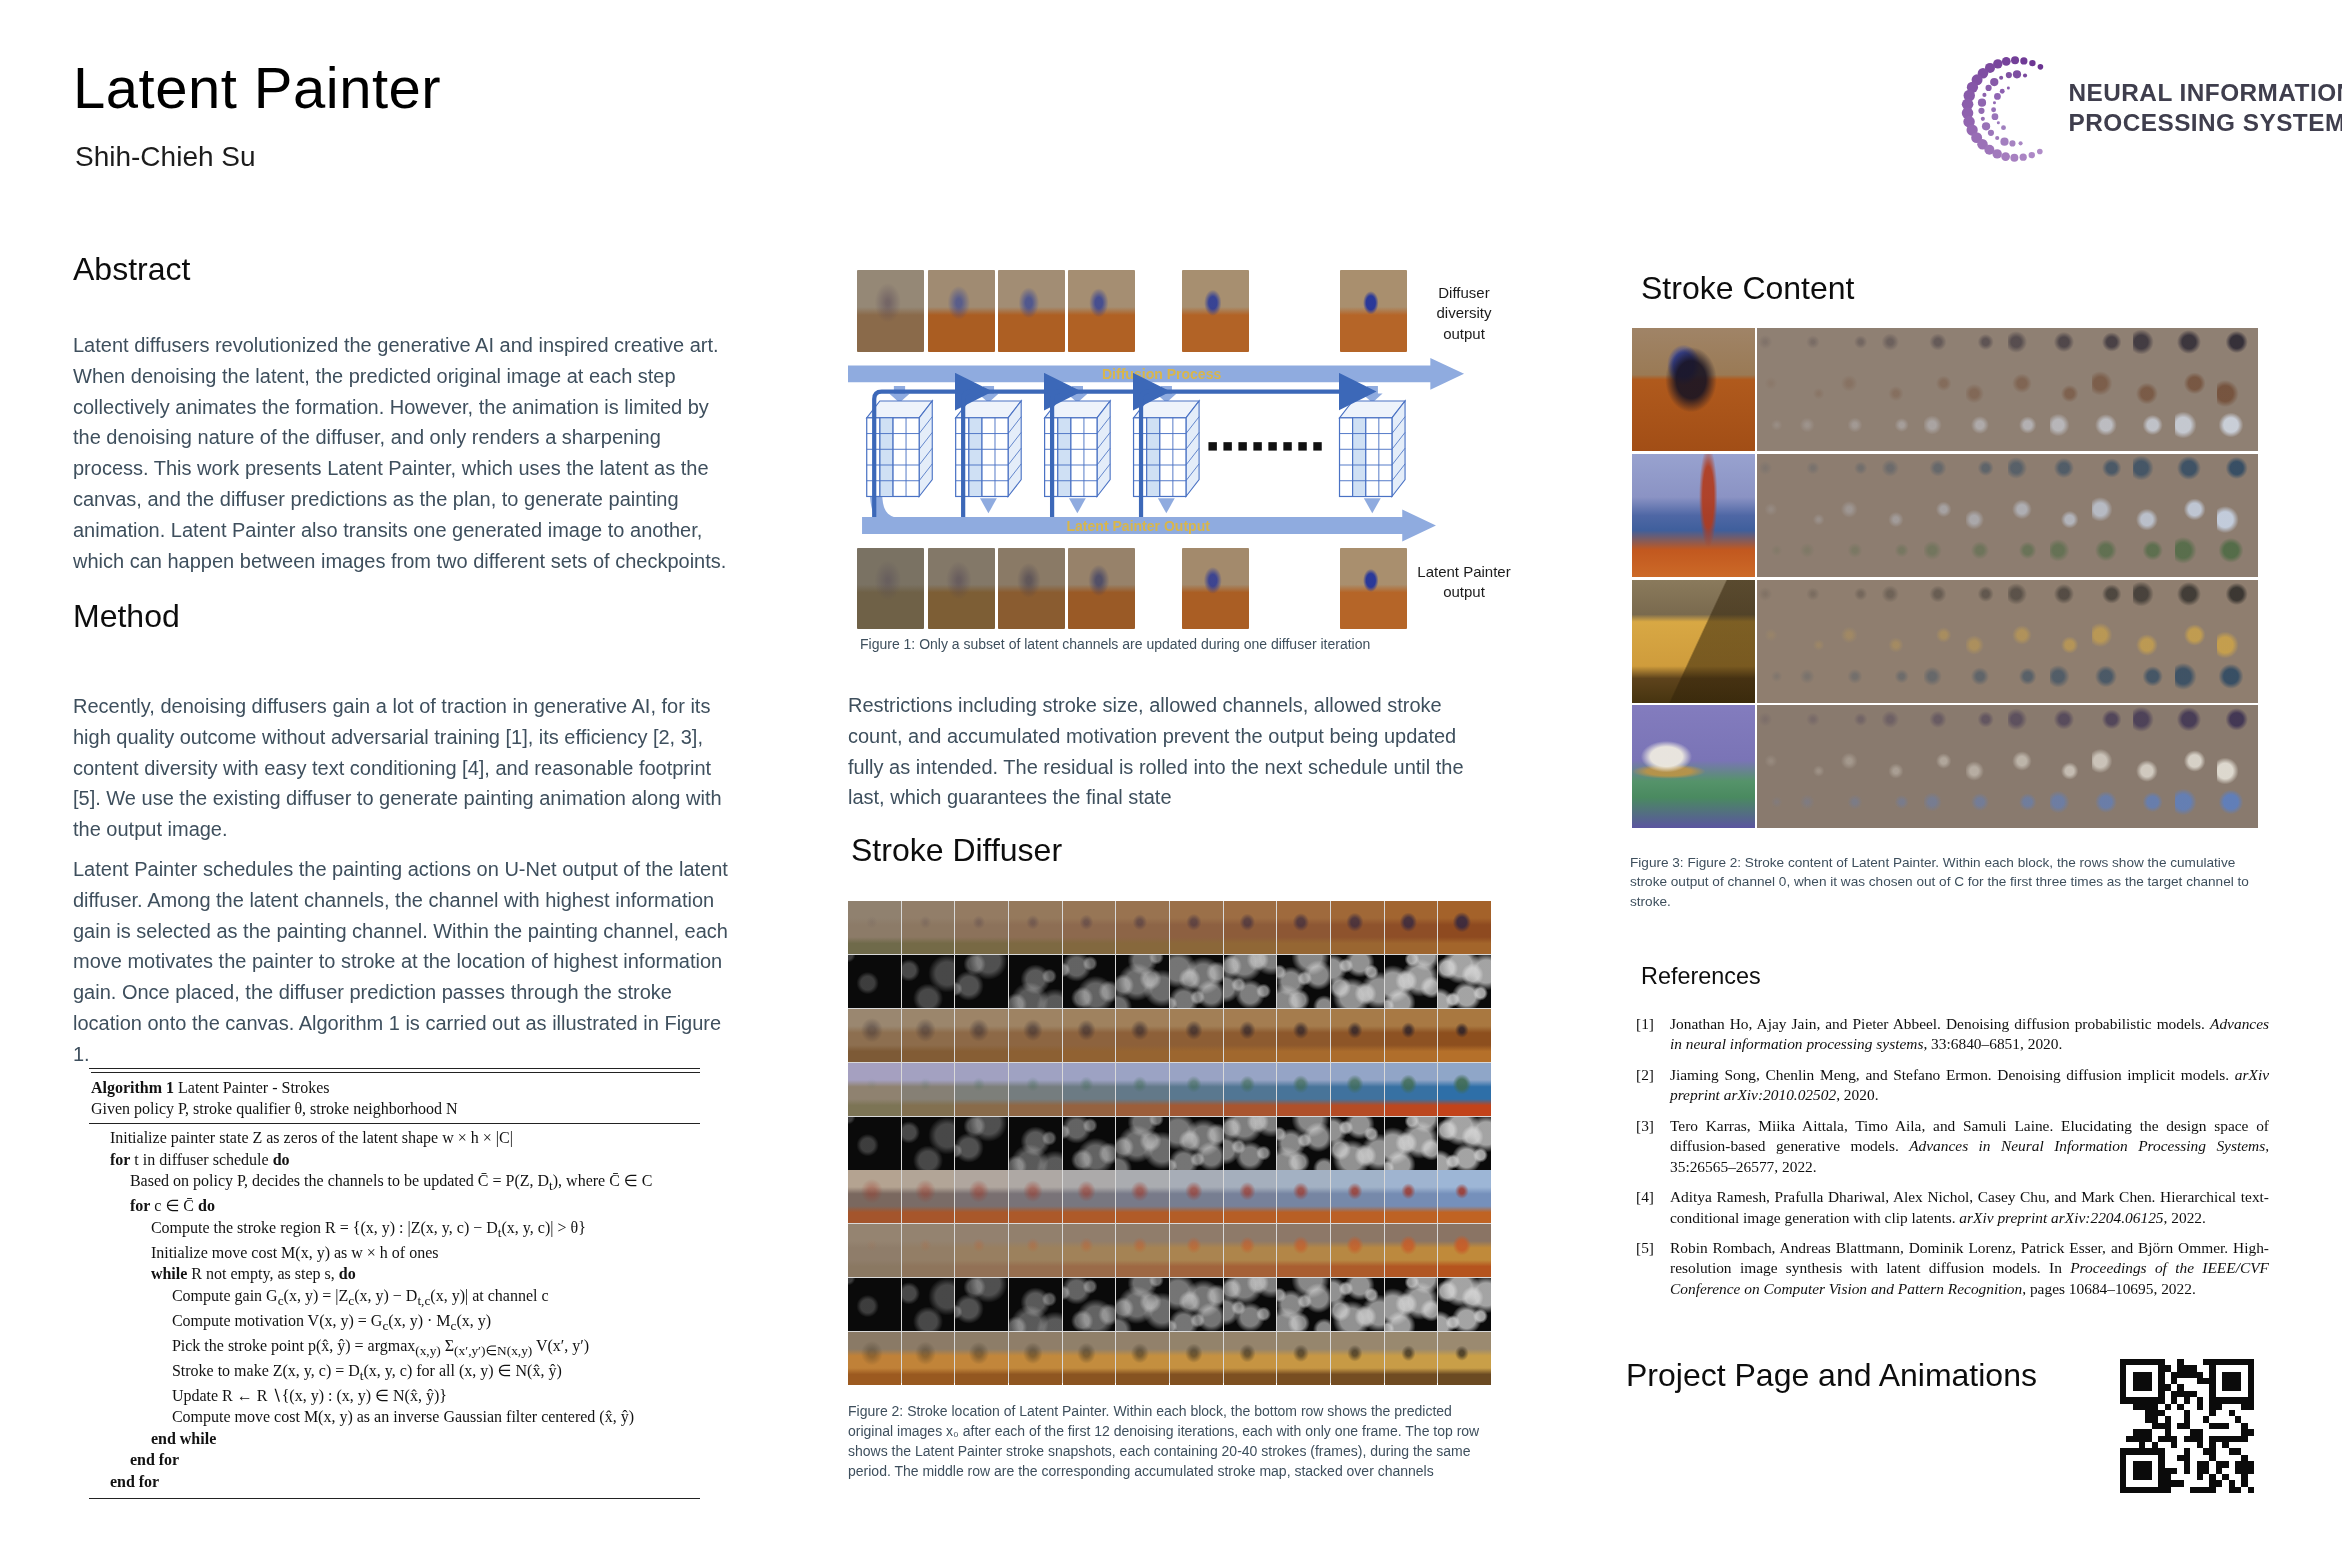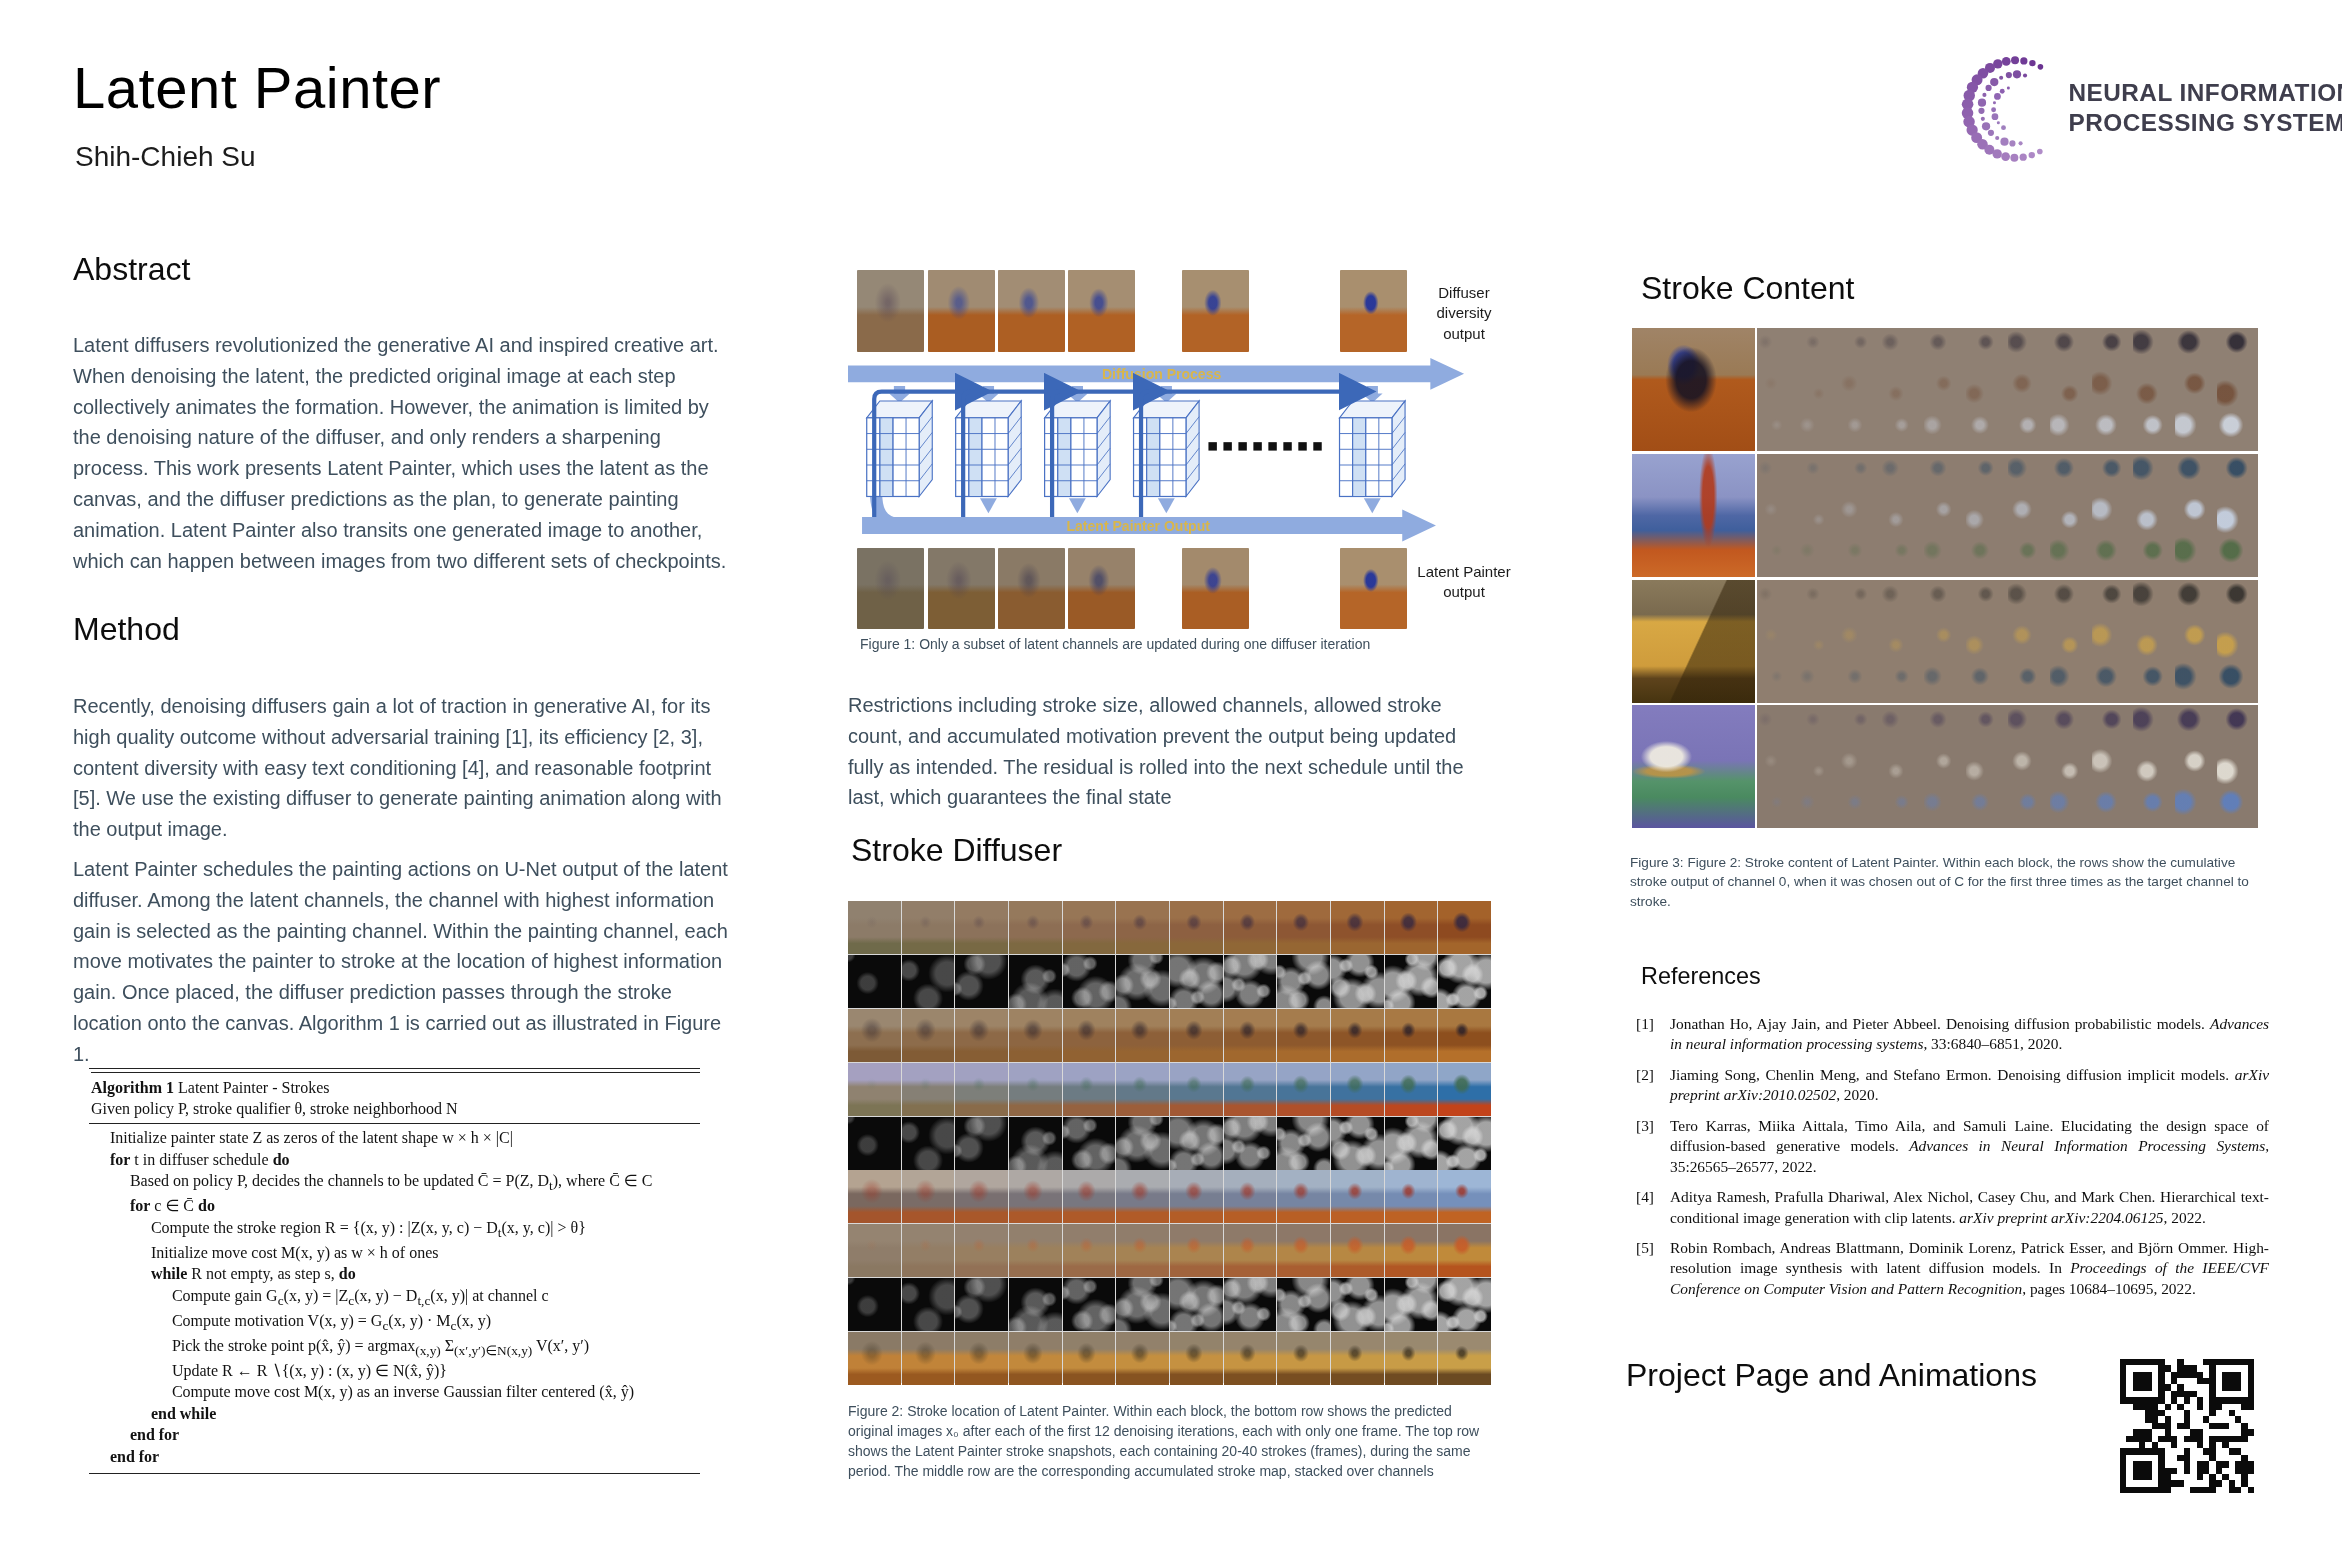--- a/index.html
+++ b/index.html
@@ -91,21 +91,21 @@
           <circle cx="48.57937031670207" cy="99.89690174132099" r="2.6" fill="rgb(159,127,190)"></circle>
         </g>
       <text x="118" y="72" font-size="26" font-weight="bold" letter-spacing="0.5" fill="#3f3e4d">NEURAL INFORMATION</text>
       <text x="118" y="104" font-size="26" font-weight="bold" letter-spacing="0.5" fill="#3f3e4d">PROCESSING SYSTEMS</text>
     </svg>
   </div>
 
   <div class="abs h2" style="left:73px;top:251px;">Abstract</div>
   <div class="abs body-text" style="left:73px;top:330px;width:665px;">Latent diffusers revolutionized the generative AI and inspired creative art. When denoising the latent, the predicted original image at each step collectively animates the formation. However, the animation is limited by the denoising nature of the diffuser, and only renders a sharpening process. This work presents Latent Painter, which uses the latent as the canvas, and the diffuser predictions as the plan, to generate painting animation. Latent Painter also transits one generated image to another, which can happen between images from two different sets of checkpoints.</div>
 
-  <div class="abs h2" style="left:73px;top:611px;">Method</div>
+  <div class="abs h2" style="left:73px;top:598px;">Method</div>
   <div class="abs body-text" style="left:73px;top:691px;width:667px;">Recently, denoising diffusers gain a lot of traction in generative AI, for its high quality outcome without adversarial training [1], its efficiency [2, 3], content diversity with easy text conditioning [4], and reasonable footprint [5]. We use  the existing diffuser to generate painting animation along with the output image.</div>
   <div class="abs body-text" style="left:73px;top:854px;width:667px;">Latent Painter schedules the painting actions on U-Net output of the latent diffuser. Among the latent channels, the channel with highest information gain is selected as the painting channel. Within the painting channel, each move motivates the painter to stroke at the location of highest information gain. Once placed, the diffuser prediction passes through the stroke location onto the canvas. Algorithm 1 is carried out as illustrated in Figure 1.</div>
 
   <div class="abs algo" style="left:89px;top:1068px;width:611px;">
     <div class="algo-head">
       <div class="inner" id="algo-head-lines">
           <div class="algo-line"><b>Algorithm 1</b> Latent Painter - Strokes</div>
           <div class="algo-line">Given policy P, stroke qualifier θ, stroke neighborhood N</div>
         </div>
     </div>
@@ -113,20 +113,21 @@
         <div class="algo-line" style="padding-left: 19px;">Initialize painter state Z as zeros of the latent shape w × h × |C|</div>
         <div class="algo-line" style="padding-left: 19px;"><b>for</b> t in diffuser schedule <b>do</b></div>
         <div class="algo-line" style="padding-left: 39px;">Based on policy P, decides the channels to be updated C̄ = P(Z, D<sub>t</sub>), where C̄ ∈ C</div>
         <div class="algo-line" style="padding-left: 39px;"><b>for</b> c ∈ C̄ <b>do</b></div>
         <div class="algo-line" style="padding-left: 60px;">Compute the stroke region R = {(x, y) : |Z(x, y, c) − D<sub>t</sub>(x, y, c)| &gt; θ}</div>
         <div class="algo-line" style="padding-left: 60px;">Initialize move cost M(x, y) as w × h of ones</div>
         <div class="algo-line" style="padding-left: 60px;"><b>while</b> R not empty, as step s,  <b>do</b></div>
         <div class="algo-line" style="padding-left: 81px;">Compute gain G<sub>c</sub>(x, y) = |Z<sub>c</sub>(x, y) − D<sub>t,c</sub>(x, y)| at channel c</div>
         <div class="algo-line" style="padding-left: 81px;">Compute motivation V(x, y) = G<sub>c</sub>(x, y) · M<sub>c</sub>(x, y)</div>
         <div class="algo-line" style="padding-left: 81px;">Pick the stroke point p(x̂, ŷ) = argmax<sub>(x,y)</sub> Σ<sub>(x′,y′)∈N(x,y)</sub> V(x′, y′)</div>
+        <div class="algo-line" style="padding-left: 81px;">Stroke to make Z(x, y, c) = D<sub>t</sub>(x, y, c) for all (x, y) ∈ N(x̂, ŷ)</div>
         <div class="algo-line" style="padding-left: 81px;">Update R ← R ∖{(x, y) : (x, y) ∈ N(x̂, ŷ)}</div>
         <div class="algo-line" style="padding-left: 81px;">Compute move cost M(x, y) as an inverse Gaussian filter centered (x̂, ŷ)</div>
         <div class="algo-line" style="padding-left: 60px;"><b>end while</b></div>
         <div class="algo-line" style="padding-left: 39px;"><b>end for</b></div>
         <div class="algo-line" style="padding-left: 19px;"><b>end for</b></div>
       </div>
   </div>
 
   <div class="abs" id="fig1-top-strip" style="left:848px;top:270px;width:646px;height:82px;">
       <div class="thumb" style="left: 9.4px; top: 0px; width: 67px; height: 100%; background: radial-gradient(34% 42% at 46% 40%, rgba(74, 58, 80, 0.43) 0px, rgba(74, 58, 80, 0.43) 8.1%, rgba(0, 0, 0, 0) 57.8%), linear-gradient(rgb(149, 136, 118) 0px, rgb(149, 136, 118) 45%, rgb(138, 106, 74) 55%, rgb(138, 106, 74) 100%);"></div>

